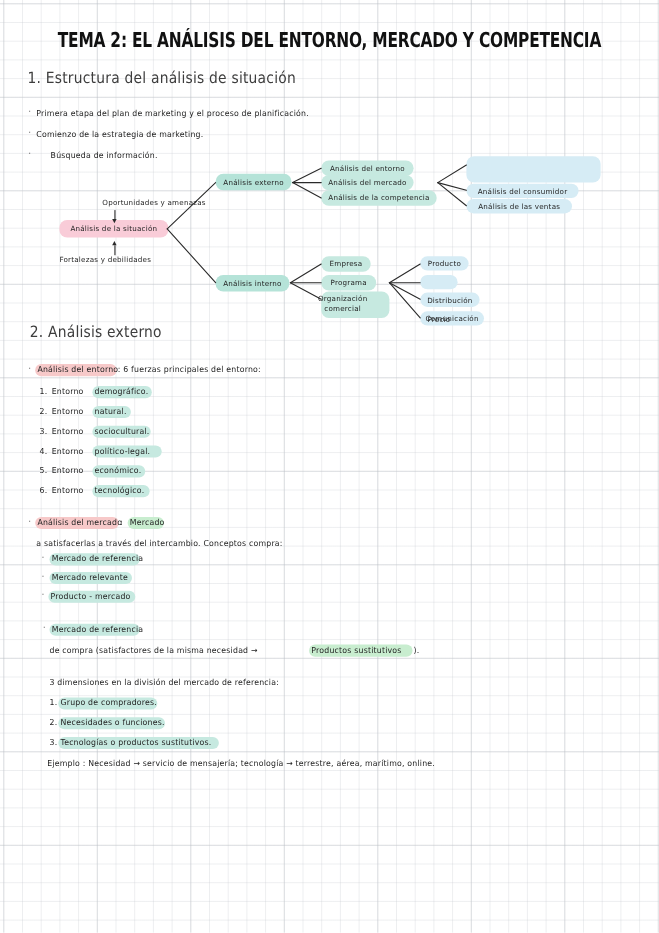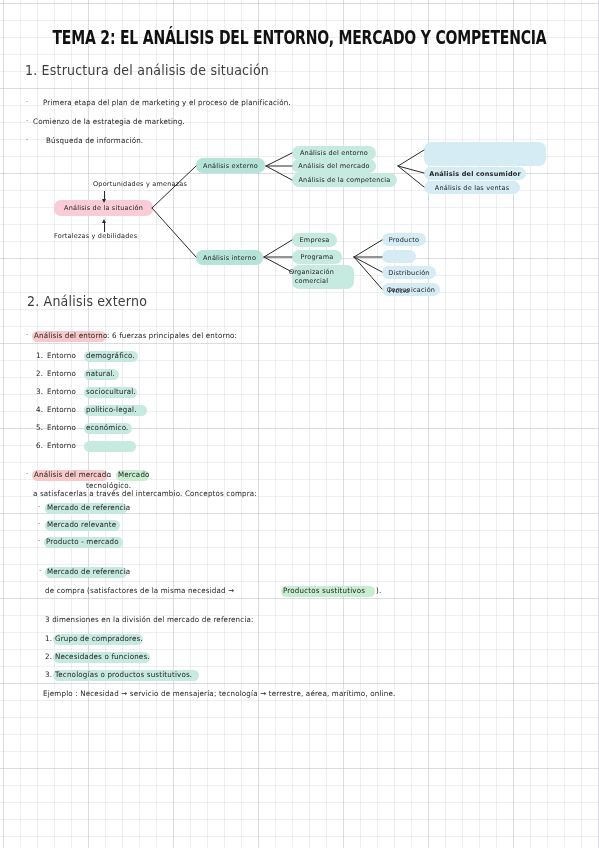--- a/index.html
+++ b/index.html
@@ -134,21 +134,21 @@
 </head>
 <body>
 
 <div class="page">
 
   <div class="t title" style="top:27px;">TEMA 2: EL ANÁLISIS DEL ENTORNO, MERCADO Y COMPETENCIA</div>
 
   <div class="t h2" style="left:25px; top:63px;">1. Estructura del análisis de situación</div>
 
   <div class="bullet-dot" style="left:26px; top:98px;">·</div>
-  <div class="t body" style="left:33px; top:99px;margin-left:10px;">Primera etapa del plan de marketing y el proceso de planificación.</div>
+  <div class="t body" style="left:33px; top:99px;">Primera etapa del plan de marketing y el proceso de planificación.</div>
 
   <div class="bullet-dot" style="left:26px; top:117px;">·</div>
   <div class="t body" style="left:33px; top:118px;">Comienzo de la estrategia de marketing.</div>
 
   <div class="bullet-dot" style="left:26px; top:136px;">·</div>
   <div class="t body" style="left:46px; top:137px;">Búsqueda de información.</div>
 
   <svg class="lines" width="599" height="848">
     <g stroke="#2a2a2a" stroke-width="1" fill="none" stroke-linecap="round">
 
@@ -198,21 +198,21 @@
 
   <div class="hl hl-teal-s" style="left:292px; top:159px; width:84px; height:14px;"></div>
   <div class="nodebox" style="left:292px; top:159px; width:84px; height:14px;">Análisis del mercado</div>
 
   <div class="hl hl-teal-s" style="left:292px; top:173px; width:105px; height:14px;"></div>
   <div class="nodebox" style="left:292px; top:173px; width:105px; height:14px;">Análisis de la competencia</div>
 
   <div class="hl hl-blue" style="left:424px; top:142px; width:122px; height:24px;"></div>
 
   <div class="hl hl-blue" style="left:424px; top:167px; width:102px; height:13px;"></div>
-  <div class="nodebox" style="left:424px; top:167px; width:102px; height:13px;font-weight:bold;">Análisis del consumidor</div>
+  <div class="nodebox" style="left:424px; top:167px; width:102px; height:13px;">Análisis del consumidor</div>
 
   <div class="hl hl-blue" style="left:424px; top:181px; width:96px; height:13px;"></div>
   <div class="nodebox" style="left:424px; top:181px; width:96px; height:13px;">Análisis de las ventas</div>
 
   <div class="hl hl-teal-s" style="left:292px; top:233px; width:45px; height:14px;"></div>
   <div class="nodebox" style="left:292px; top:233px; width:45px; height:14px;">Empresa</div>
 
   <div class="hl hl-teal-s" style="left:292px; top:250px; width:50px; height:14px;"></div>
   <div class="nodebox" style="left:292px; top:250px; width:50px; height:14px;">Programa</div>
 
@@ -260,21 +260,21 @@
   <div class="t body" style="left:86px; top:406px;">político-legal.</div>
 
   <div class="t body" style="left:36px; top:424px;">5.</div>
   <div class="t body" style="left:47px; top:424px;">Entorno </div>
   <div class="hl hl-teal-s" style="left:84px; top:423px; width:48px; height:11px;"></div>
   <div class="t body" style="left:86px; top:424px;">económico.</div>
 
   <div class="t body" style="left:36px; top:442px;">6.</div>
   <div class="t body" style="left:47px; top:442px;">Entorno </div>
   <div class="hl hl-teal-s" style="left:84px; top:441px; width:52px; height:11px;"></div>
-  <div class="t body" style="left:86px; top:442px;margin-top:40px;">tecnológico.</div>
+  <div class="t body" style="left:86px; top:442px;">tecnológico.</div>
 
   <div class="bullet-dot" style="left:26px; top:470px;">·</div>
   <div class="hl hl-pink-s" style="left:32px; top:470px; width:76px; height:11px;"></div>
   <div class="t body" style="left:34px; top:471px;">Análisis del mercado</div>
   <div class="t body" style="left:109px; top:471px;">: </div>
   <div class="hl hl-green" style="left:116px; top:470px; width:33px; height:11px;"></div>
   <div class="t body" style="left:118px; top:471px;">Mercado</div>
   <div class="t body" style="left:33px; top:490px;">a satisfacerlas a través del intercambio. Conceptos compra:</div>
 
   <div class="bullet-dot" style="left:38px; top:503px;">·</div>

